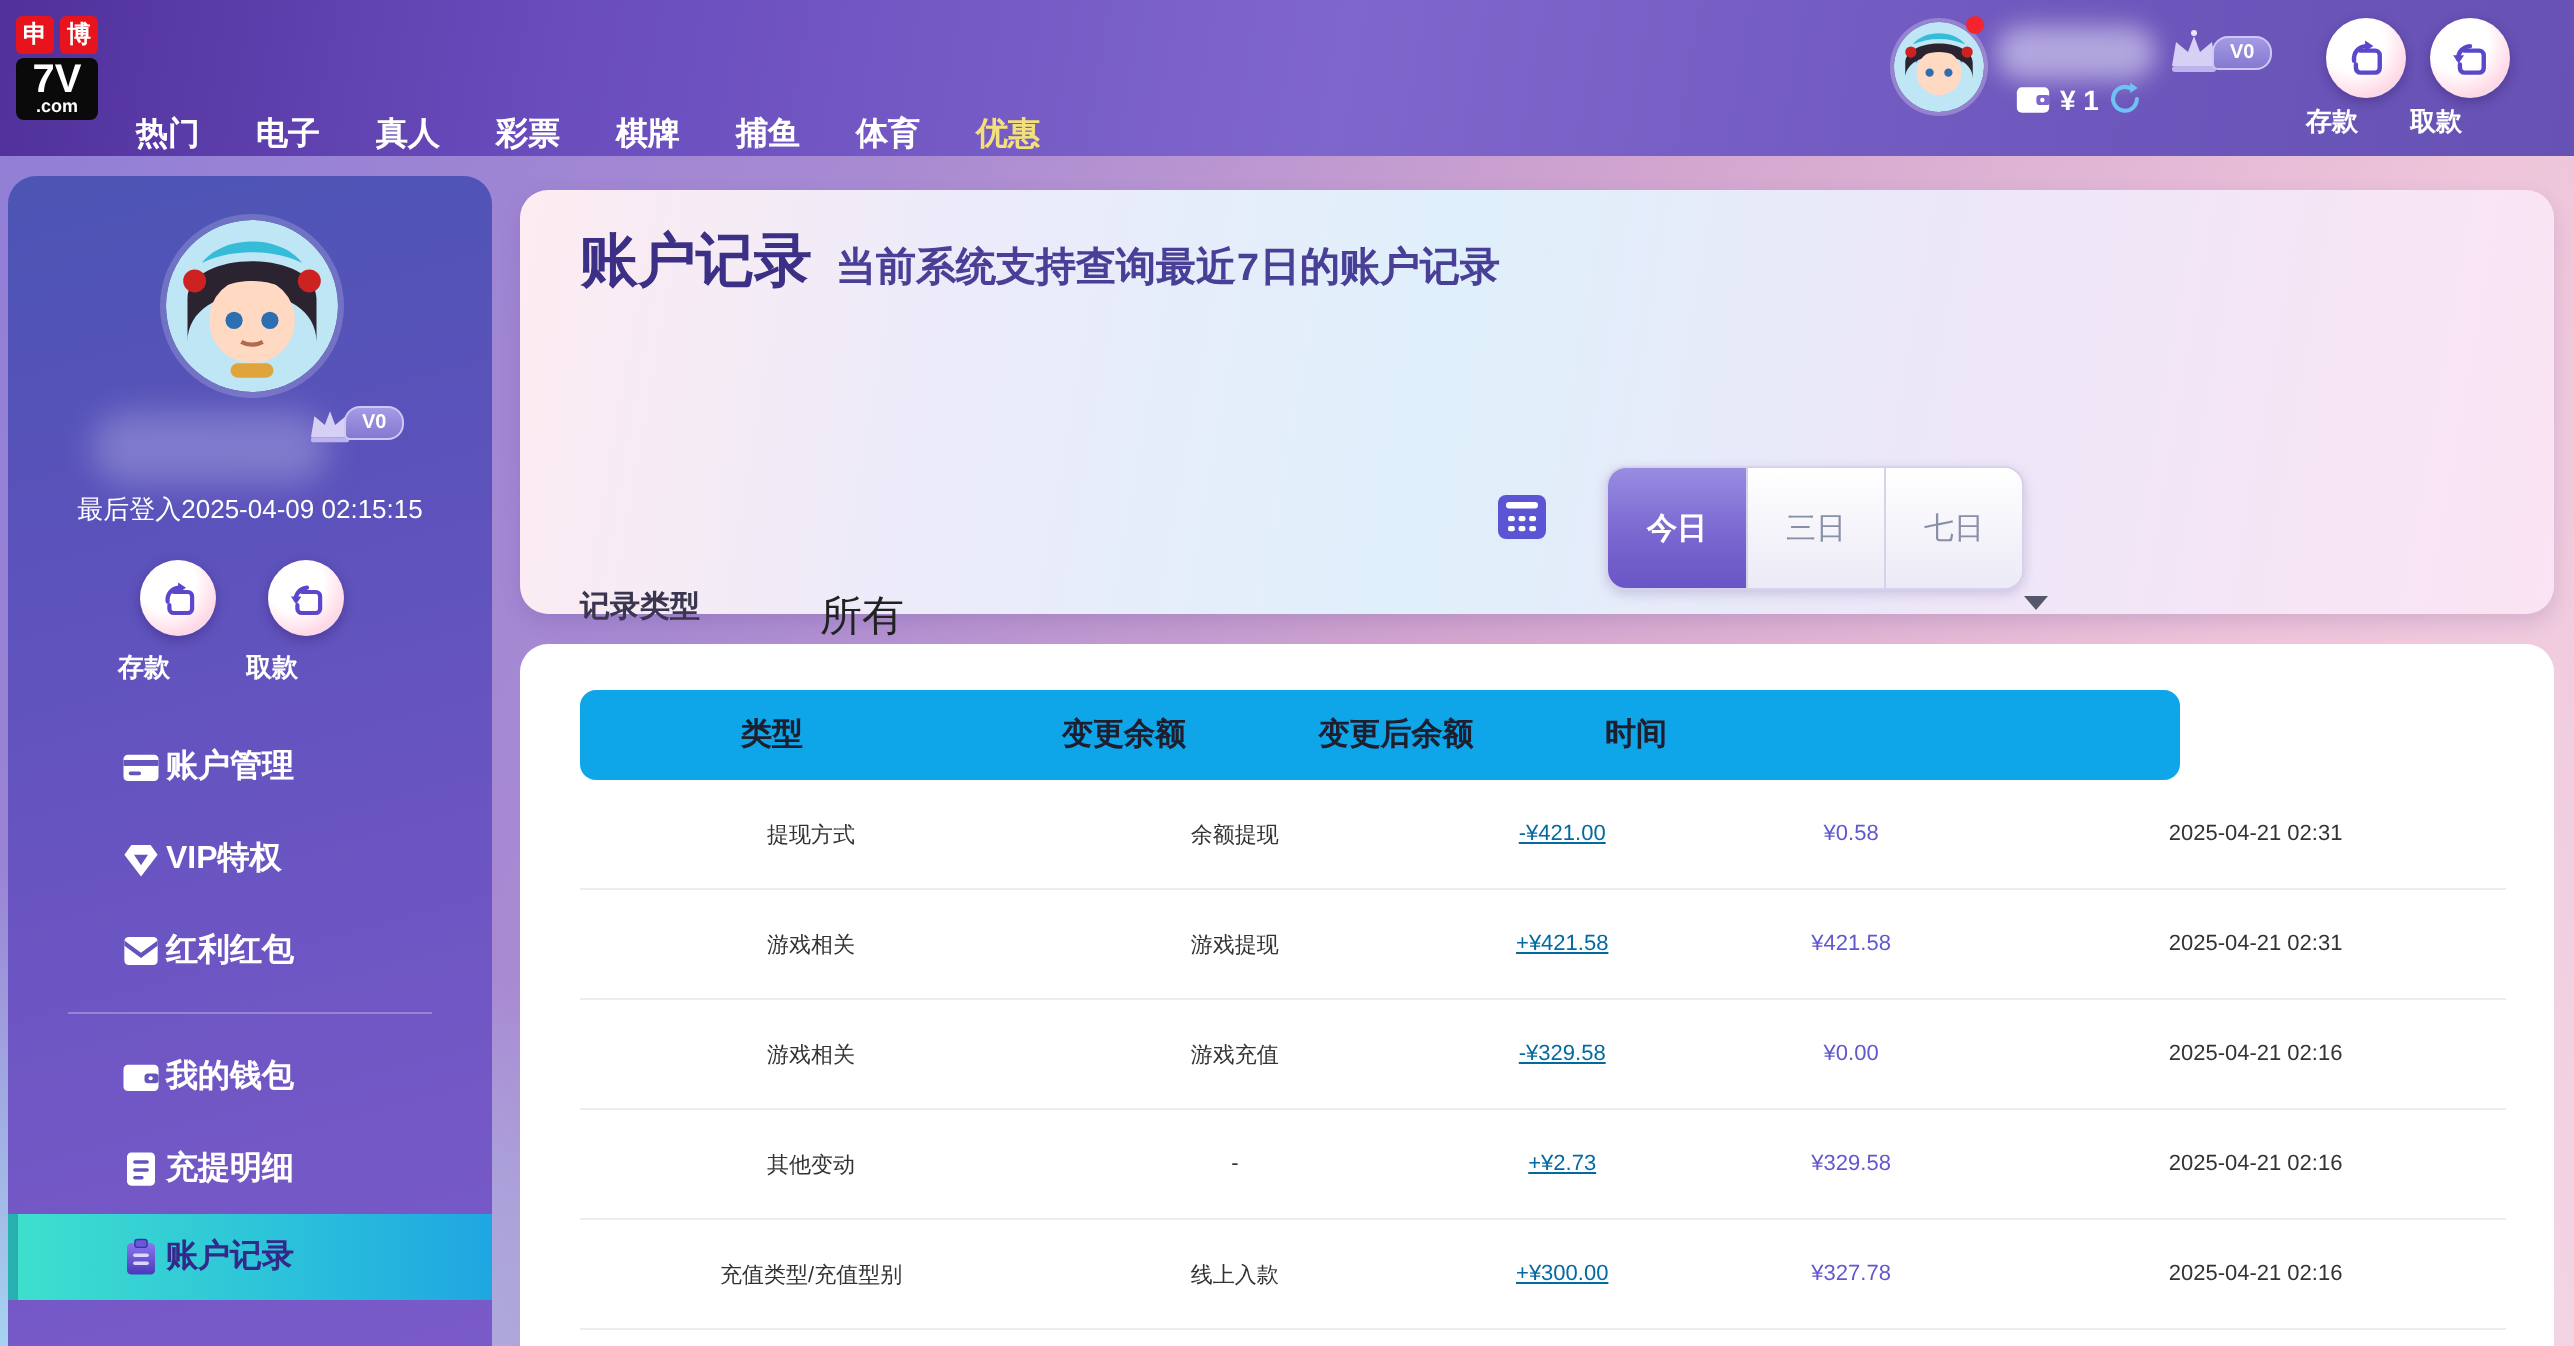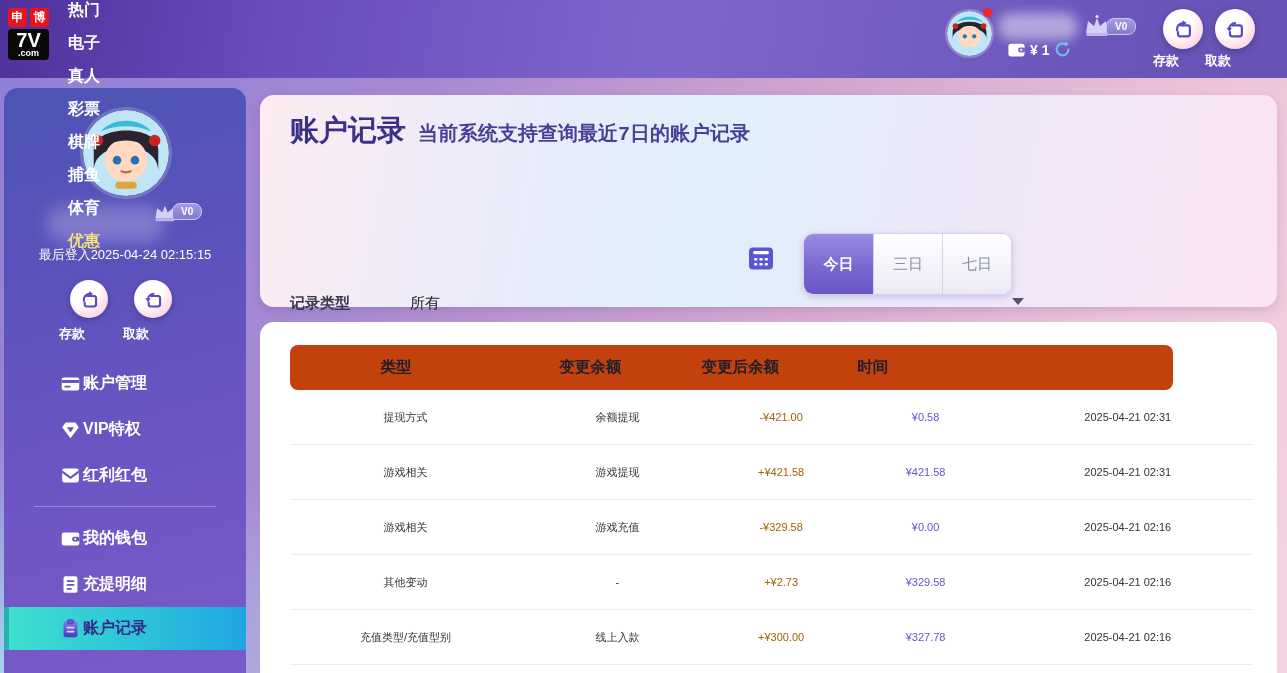--- a/index.html
+++ b/index.html
@@ -15,21 +15,21 @@
   .navbar { position:absolute; top:0; left:0; width:1287px; height:78px;
     background:linear-gradient(100deg,#50319b 0%,#6a4cbd 22%,#7f66cc 52%,#6d57bc 82%,#6651b4 100%); z-index:5; }
   .logo { position:absolute; left:8px; top:8px; width:54px; cursor:pointer; }
   .logo-row { display:flex; gap:3px; margin-bottom:2px; }
   .logo-cell { width:19px; height:19px; background:#e8141d; color:#fff; font-size:12px; font-weight:bold;
     display:flex; align-items:center; justify-content:center; border-radius:3px; }
   .logo-main { width:41px; background:#0a0a0a; border-radius:4px; color:#fff; text-align:center;
     padding:1px 0 2px; line-height:1; }
   .logo-7v { font-size:20px; font-weight:bold; letter-spacing:0; }
   .logo-com { font-size:9px; font-weight:bold; margin-top:-1px; }
-  .nav-menu { position:absolute; left:64px; top:0; height:78px; display:flex; align-items:flex-end; gap:12px; padding-left:4px;flex-direction:column; }
+  .nav-menu { position:absolute; left:64px; top:0; height:78px; display:flex; align-items:flex-end; gap:28px; padding-left:4px; }
   .nav-item { color:#fff; font-size:16px; font-weight:bold; cursor:pointer; white-space:nowrap; }
   .nav-item.active { color:#f2df7d; }
 
   .nav-avatar { position:absolute; left:947px; top:11px; width:45px; height:45px; border-radius:50%;
     overflow:hidden; cursor:pointer; box-shadow:0 0 0 2px rgba(255,255,255,.25); }
   .red-dot { position:absolute; left:983px; top:8px; width:9px; height:9px; border-radius:50%;
     background:#f2252f; }
   .name-blur-nav { position:absolute; left:998px; top:13px; width:80px; height:27px; border-radius:14px;
     background:rgba(235,232,250,.55); filter:blur(6px); }
   .wallet-row { position:absolute; left:1008px; top:41px; display:flex; align-items:center; gap:5px; }
@@ -68,21 +68,21 @@
   .mi-icon { width:21px; height:21px; display:flex; }
 
   
   .filter-panel { position:absolute; left:260px; top:95px; width:1017px; height:212px; border-radius:14px;
     background:linear-gradient(100deg,#fdecf1 0%,#ecebfa 22%,#dff0fb 45%,#ece7f8 68%,#fbe4f4 100%);
     box-shadow:0 4px 10px rgba(90,60,140,.18); z-index:3; }
   .fp-titlerow { position:absolute; left:30px; top:16px; display:flex; align-items:baseline; gap:12px; }
   .fp-title { font-size:29px; font-weight:bold; color:#3b2f86; }
   .fp-subtitle { font-size:20px; font-weight:bold; color:#4a3f96;font-family:Liberation Mono, monospace; }
   .f-label { position:absolute; left:30px; font-size:15px; font-weight:bold; color:#3a3650; }
-  .f-value { position:absolute; left:150px; font-size:15px; color:#222; }
+  .f-value { position:absolute; left:150px; font-size:21px; color:#222; }
   .type-label { top:199px; } .type-value { top:199px; cursor:pointer; }
   .date-label { top:249px; } .date-value { top:249px; cursor:pointer; }
   .select-underline { position:absolute; left:138px; top:232px; width:372px; height:0;
     border-bottom:1px solid #a9a9bb; }
   .date-underline { position:absolute; left:138px; top:283px; width:372px; height:0;
     border-bottom:1px dashed #a9a9bb; }
   .dd-arrow { position:absolute; left:752px; top:203px; width:0; height:0; cursor:pointer;
     border-left:6px solid transparent; border-right:6px solid transparent; border-top:7px solid #55566b; }
   .cal-icon { position:absolute; left:488px; top:150px; width:26px; height:26px; cursor:pointer; }
   .range-group { position:absolute; left:543px; top:138px; display:flex; border-radius:10px; overflow:hidden;
@@ -90,28 +90,28 @@
   .range-btn { width:69px; height:60px; display:flex; align-items:center; justify-content:center;
     font-size:15px; color:#8890a8; cursor:pointer; border-left:1px solid #d6d2ea;
     background:linear-gradient(180deg,#ffffff,#eceaf6); }
   .range-btn:first-child { border-left:none; }
   .range-btn.active { background:linear-gradient(180deg,#988ce2 0%,#7a67d0 55%,#6a55c6 100%);
     color:#fff; font-weight:bold; }
 
   
   .table-panel { position:absolute; left:260px; top:322px; width:1017px; height:351px;
     background:#ffffff; border-radius:14px 14px 0 0; z-index:3; }
-  .thead { position:absolute; left:30px; top:23px; width:883px; height:45px; background:#c2410c;
+  .thead { position:absolute; left:30px; top:23px; width:800px; height:45px; background:#0ea5e9;
     border-radius:8px; display:grid; grid-template-columns:24% 20% 14% 16% 26%; align-items:center; }
   .th { text-align:center; font-size:15.5px; font-weight:bold; color:#1e1e2e; }
   .tbody { position:absolute; left:30px; top:68px; width:963px; }
   .tr { display:grid; grid-template-columns:24% 20% 14% 16% 26%; align-items:center; height:55px;
     border-bottom:1px solid #ebebf2; }
   .td { text-align:center; font-size:11px; color:#333; }
-  .td.change { color:#a16207; }
+  .td.change { color:#0369a1;text-decoration:underline; }
   .td.after { color:#6157ce; }
 </style>
 </head>
 <body>
 
 <div class="stage">
 
   <div class="navbar">
     <div class="logo">
       <div class="logo-row">
@@ -209,21 +209,21 @@
       </svg>
     </div>
     <div class="name-blur-side"></div>
     <div class="side-crown">
       <svg width="26" height="21" viewBox="0 0 30 24">
         <path d="M4 19 L6 7 L12 12 L15 4 L18 12 L24 7 L26 19 Z" fill="#d6d0f5"></path>
         <rect x="4" y="19" width="22" height="3" rx="1.5" fill="#bdb4ee"></rect>
       </svg>
       <span class="vip-badge">V0</span>
     </div>
-    <div class="last-login">最后登入2025-04-24 02:15:15</div>
+    <div class="last-login">最后登入2025-04-09 02:15:15</div>
 
     <div class="circle-btn side-circle-dep">
       <svg width="21" height="21" viewBox="0 0 24 24">
         <path d="M9 8 h8 a2.5 2.5 0 0 1 2.5 2.5 v7 a2.5 2.5 0 0 1 -2.5 2.5 h-8 a2.5 2.5 0 0 1 -2.5 -2.5 v-2" fill="none" stroke="#5a48cc" stroke-width="2.4" stroke-linecap="round"></path>
         <path d="M5.5 13.5 C5 9 8 5.8 12 5.5" fill="none" stroke="#5a48cc" stroke-width="2.4" stroke-linecap="round"></path>
         <path d="M11.5 2.5 L16 5.5 L11.5 8.5 Z" fill="#5a48cc"></path>
       </svg>
     </div>
     <div class="circle-label side-cl-dep">存款</div>
 

